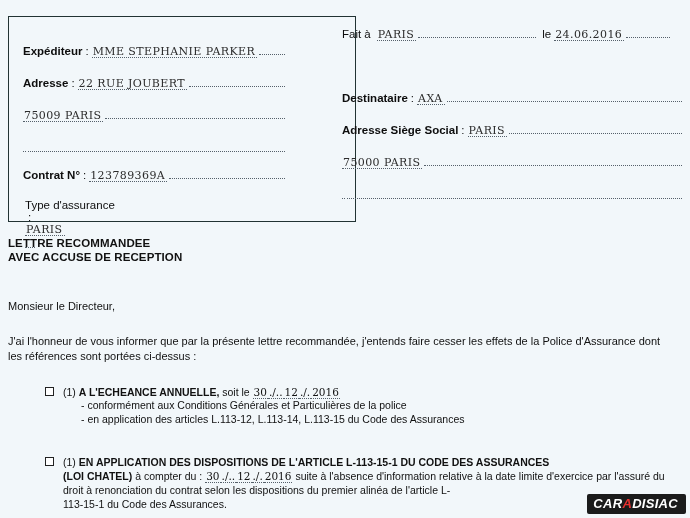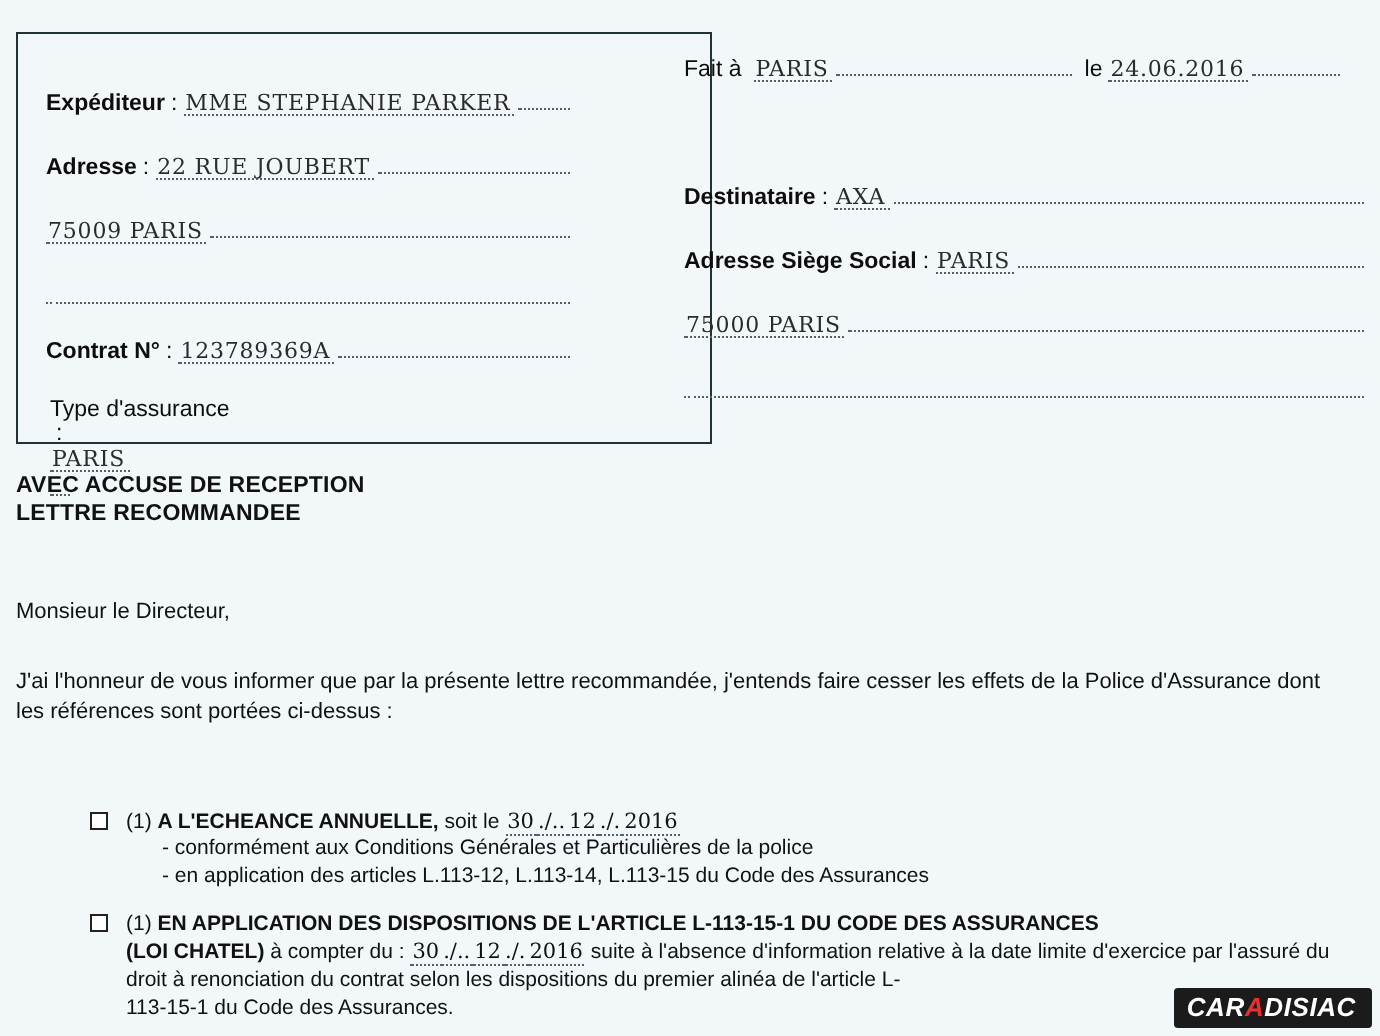--- a/index.html
+++ b/index.html
@@ -229,29 +229,29 @@
     <span class="hand filled">75000 PARIS</span>
     <span class="dots"></span>
   </div>
 
   <div class="field-row right-col" style="left:342px; top:186px; width:340px;">
     <span class="hand filled"></span>
     <span class="dots"></span>
   </div>
 
   <div class="rec-title">
+    <div>LETTRE RECOMMANDEE</div>
     <div>AVEC ACCUSE DE RECEPTION</div>
-    <div>LETTRE RECOMMANDEE</div>
   </div>
 
   <div class="salutation">Monsieur le Directeur,</div>
 
   <div class="para">J'ai l'honneur de vous informer que par la présente lettre recommandée, j'entends faire cesser les effets de la Police d'Assurance dont les références sont portées ci-dessus :</div>
 
-  <div class="clause" style="top:404px;">
+  <div class="clause" style="top:385px;">
     <span class="cbox"></span>
     <div class="clause-body">
       <div>
         <span>(1)</span>
         <span class="b">A L'ECHEANCE ANNUELLE,</span>
         <span>soit le</span>
         <span class="inline-dots">30</span><span class="inline-dots">./..</span><span class="inline-dots">12</span><span class="inline-dots">./.</span><span class="inline-dots">2016</span>
       </div>
       <div class="sub">- <span>conformément aux Conditions Générales et Particulières de la police</span></div>
       <div class="sub">- <span>en application des articles L.113-12, L.113-14, L.113-15 du Code des Assurances</span></div>

